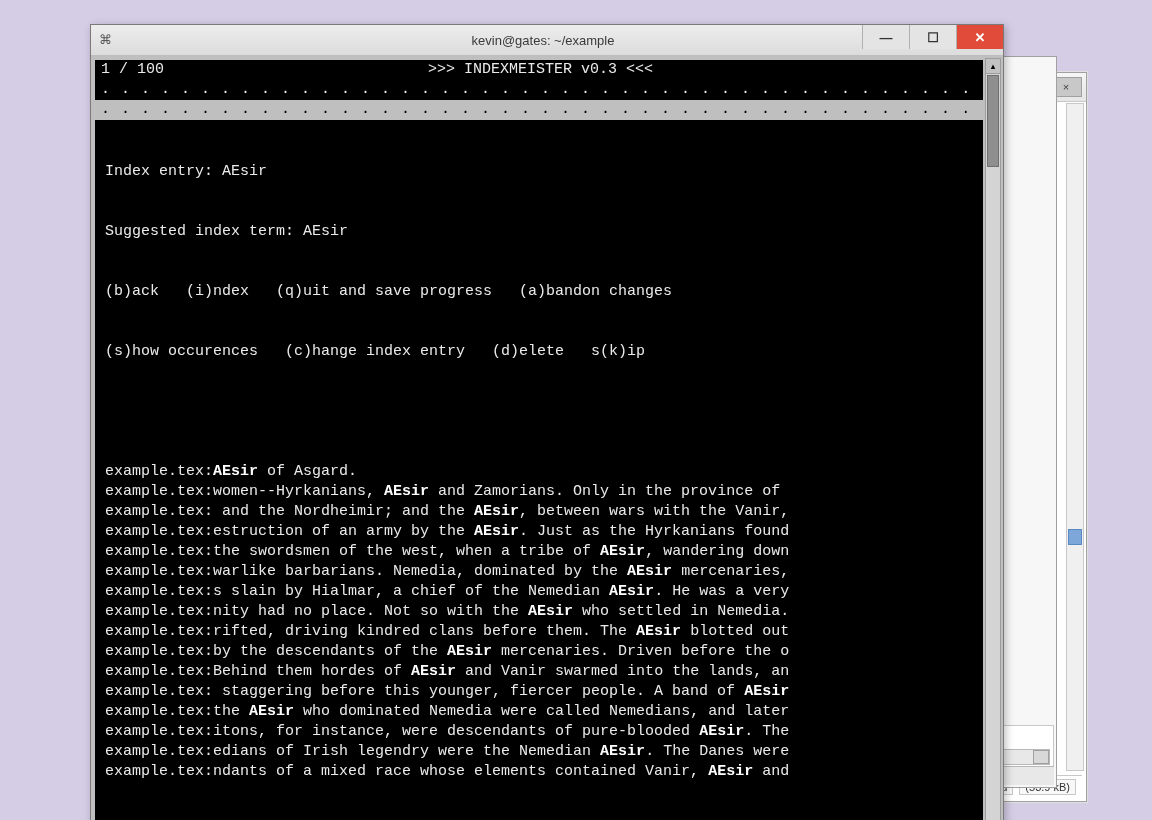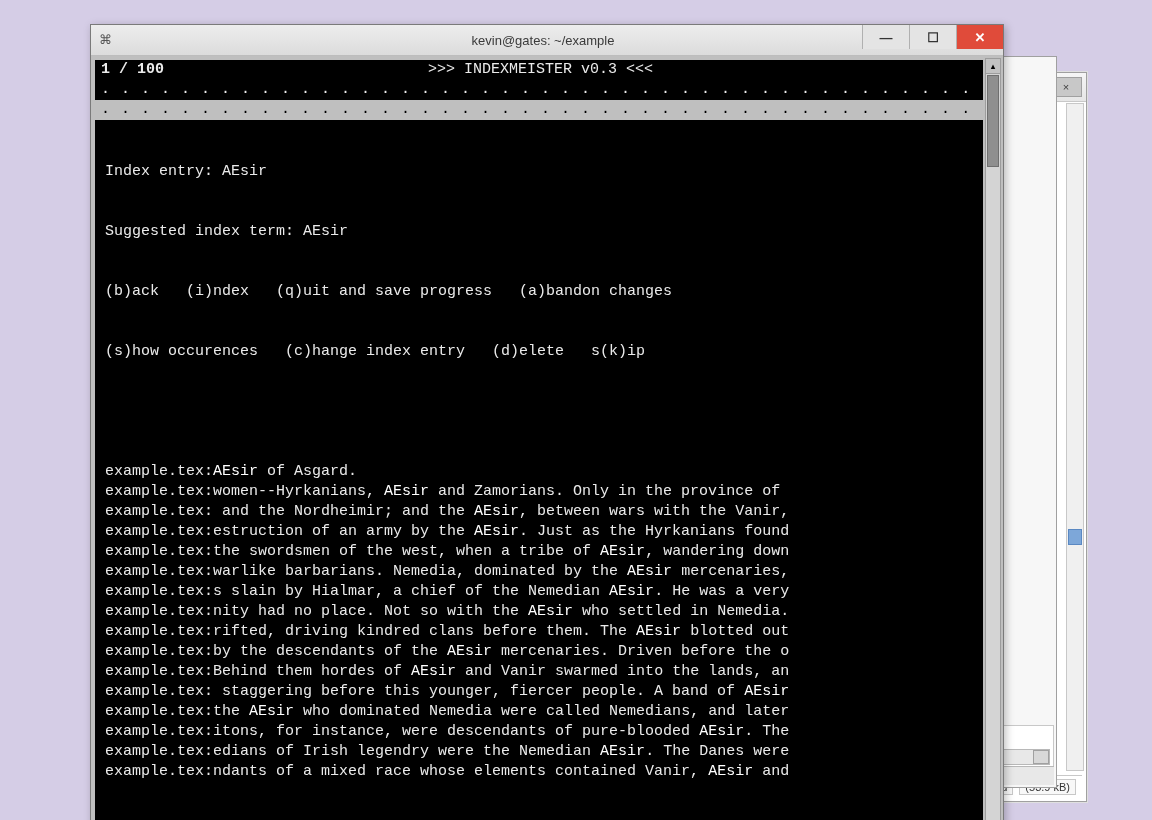--- a/index.html
+++ b/index.html
@@ -217,21 +217,21 @@
     line-height: 20px;
     color: #000;
   }
 
   .hdr-row {
     background: #000;
     color: #eaeaea;
     padding: 0 6px;
     display: flex;
   }
-  .hdr-left { flex: 0 0 auto; font-weight: bold; }
+  .hdr-left { flex: 0 0 auto; }
   .hdr-center { flex: 1; text-align: center; }
 
   .dotrow {
     letter-spacing: 1px;
     white-space: pre;
     overflow: hidden;
     padding-left: 6px;
   }
   .dotrow.black {
     background: #000;
@@ -242,21 +242,21 @@
   .black-block {
     background: #000;
     color: #eaeaea;
     padding: 2px 10px 4px 10px;
     white-space: pre;
   }
   .black-block .menu {
     white-space: pre;
   }
   .match-line { white-space: pre; }
-  .match-line b, .black-block b { color: #fff; font-weight: normal; }
+  .match-line b, .black-block b { color: #fff; font-weight: bold; }
 </style>
 </head>
 <body>
 
 <div class="filemgr">
   <div class="titlebar-bg">
     <div class="close-bg">×</div>
   </div>
   <div class="vscroll">
     <div class="thumb"></div>

